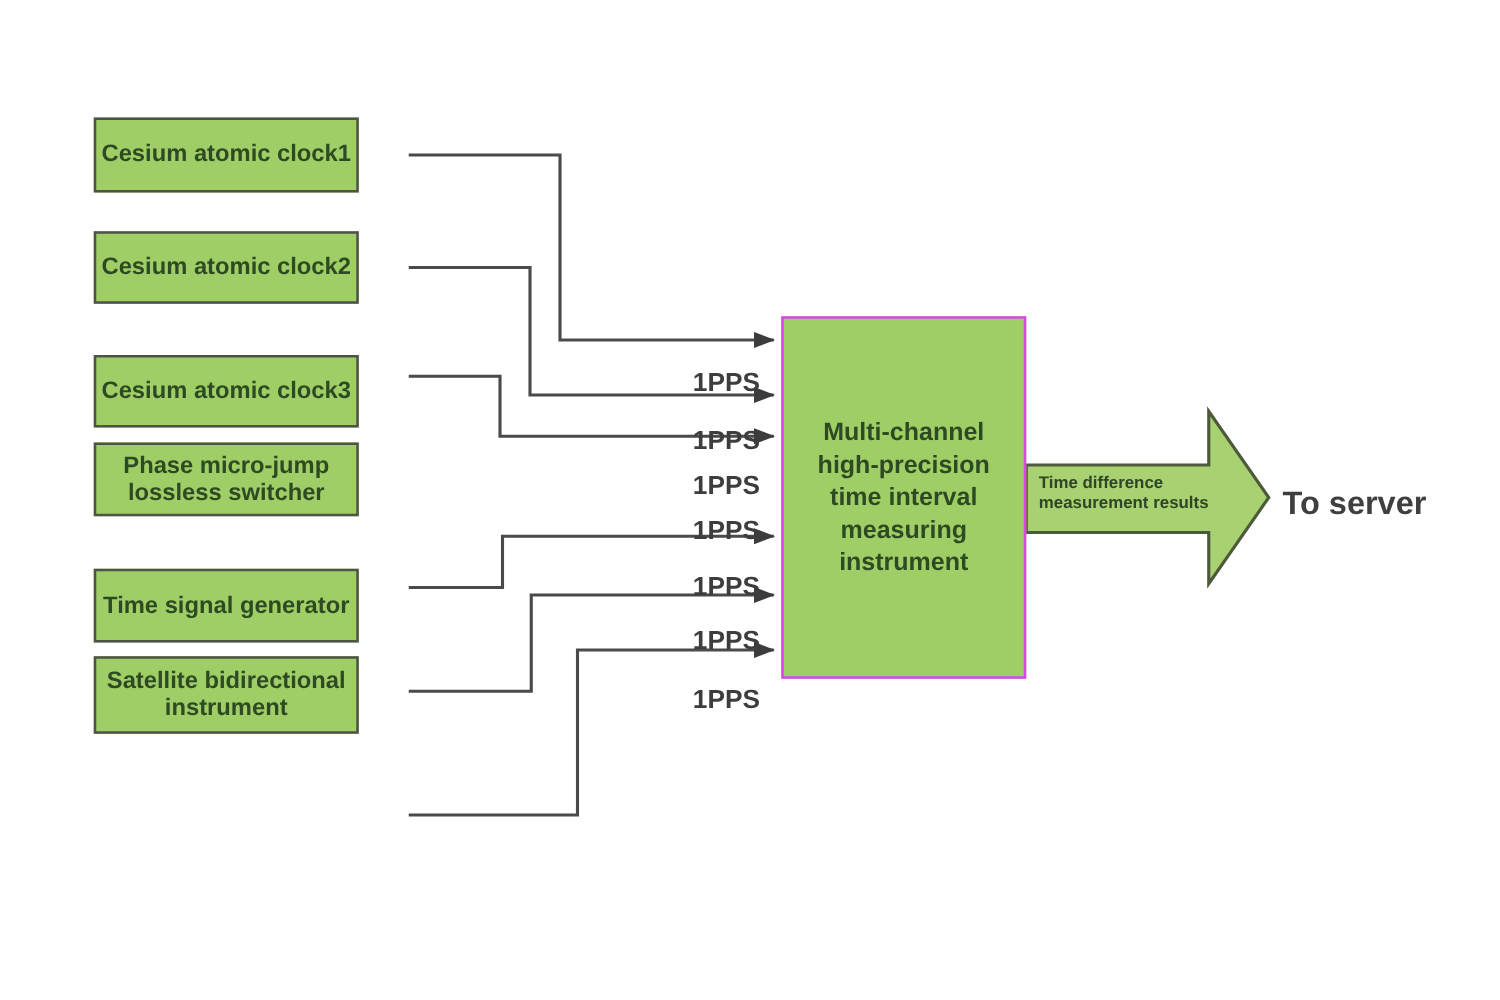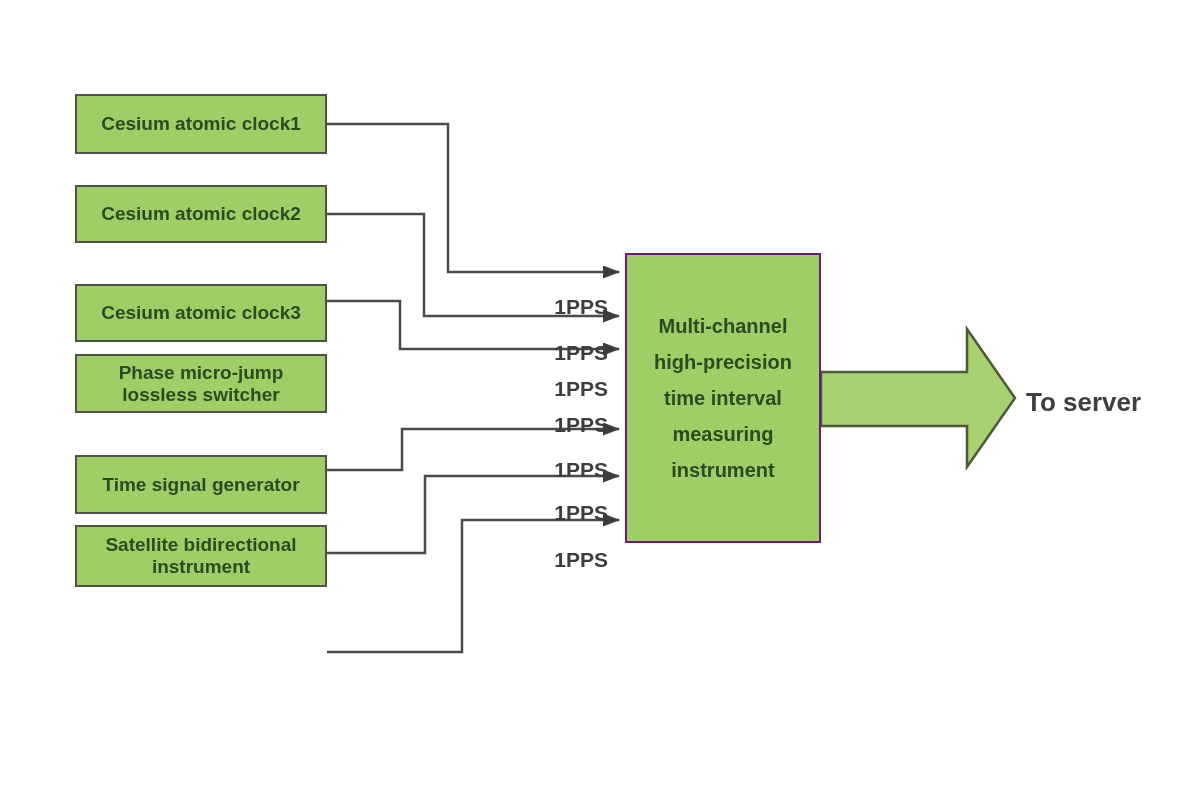--- a/index.html
+++ b/index.html
@@ -17,51 +17,51 @@
   }
   .wires {
     position: absolute;
     left: 0; top: 0;
     width: 1200px;
     height: 800px;
   }
   .src-box {
     position: absolute;
     left: 75px;
-    width: 252px;
+    width: 212px;
     background: #9fcd66;
     border: 2px solid #4e5248;
     box-sizing: border-box;
     display: flex;
     align-items: center;
     justify-content: center;
     text-align: center;
     color: #2e4a22;
     font-size: 19px;
     font-weight: 700;
     line-height: 22px;
     white-space: pre-line;
   }
   .proc-box {
     position: absolute;
     left: 625px;
     top: 253px;
     width: 196px;
     height: 290px;
     background: #9fcd66;
-    border: 2px solid #701a75;
+    border: 2px solid #d946ef;
     box-sizing: border-box;
     display: flex;
     align-items: center;
     justify-content: center;
     text-align: center;
     color: #2e4a22;
     font-size: 20px;
     font-weight: 700;
-    line-height: 36px;
+    line-height: 26px;
     white-space: pre-line;
   }
   .pps {
     position: absolute;
     left: 540px;
     width: 68px;
     text-align: right;
     color: #3d3d3d;
     font-size: 21px;
     font-weight: 700;
@@ -127,16 +127,18 @@
 instrument</div>
 
   <div class="pps" style="top:247px;">1PPS</div>
   <div class="pps" style="top:293px;">1PPS</div>
   <div class="pps" style="top:329px;">1PPS</div>
   <div class="pps" style="top:365px;">1PPS</div>
   <div class="pps" style="top:410px;">1PPS</div>
   <div class="pps" style="top:453px;">1PPS</div>
   <div class="pps" style="top:500px;">1PPS</div>
 
+  <div class="arrow-text">Time difference
+measurement results</div>
 
   <div class="to-server">To server</div>
 
 </div>
 
 </body></html>

